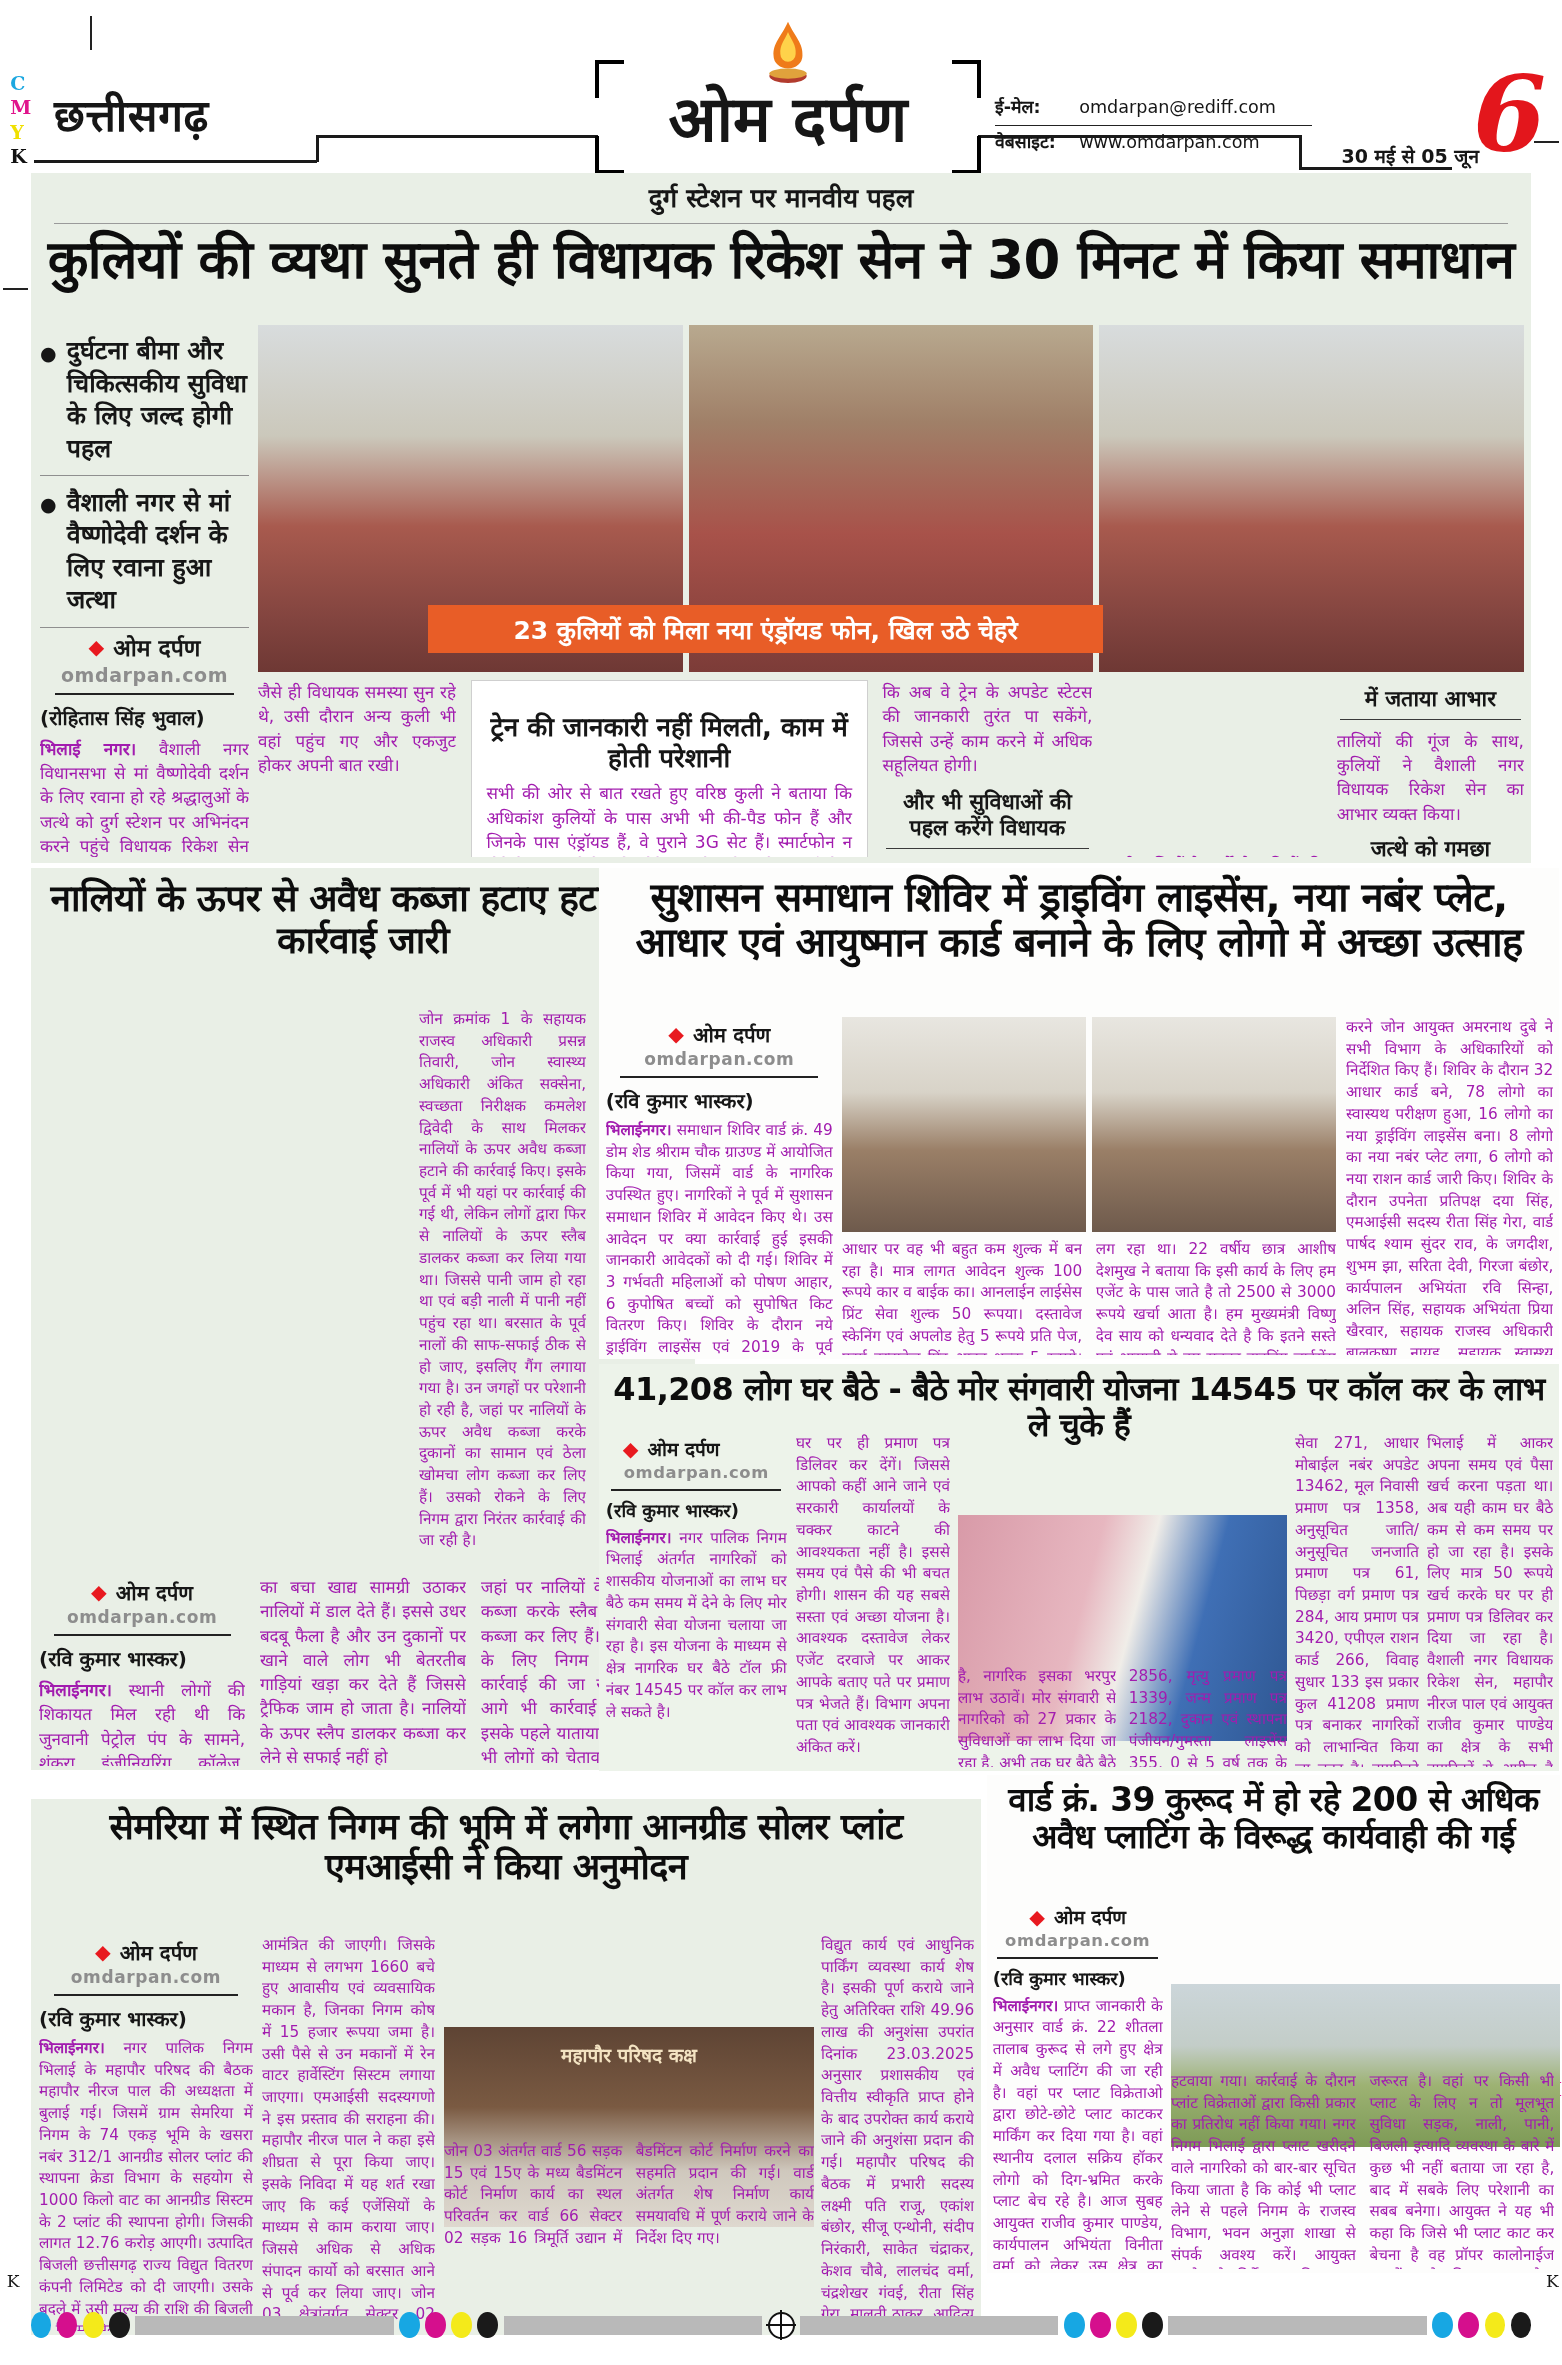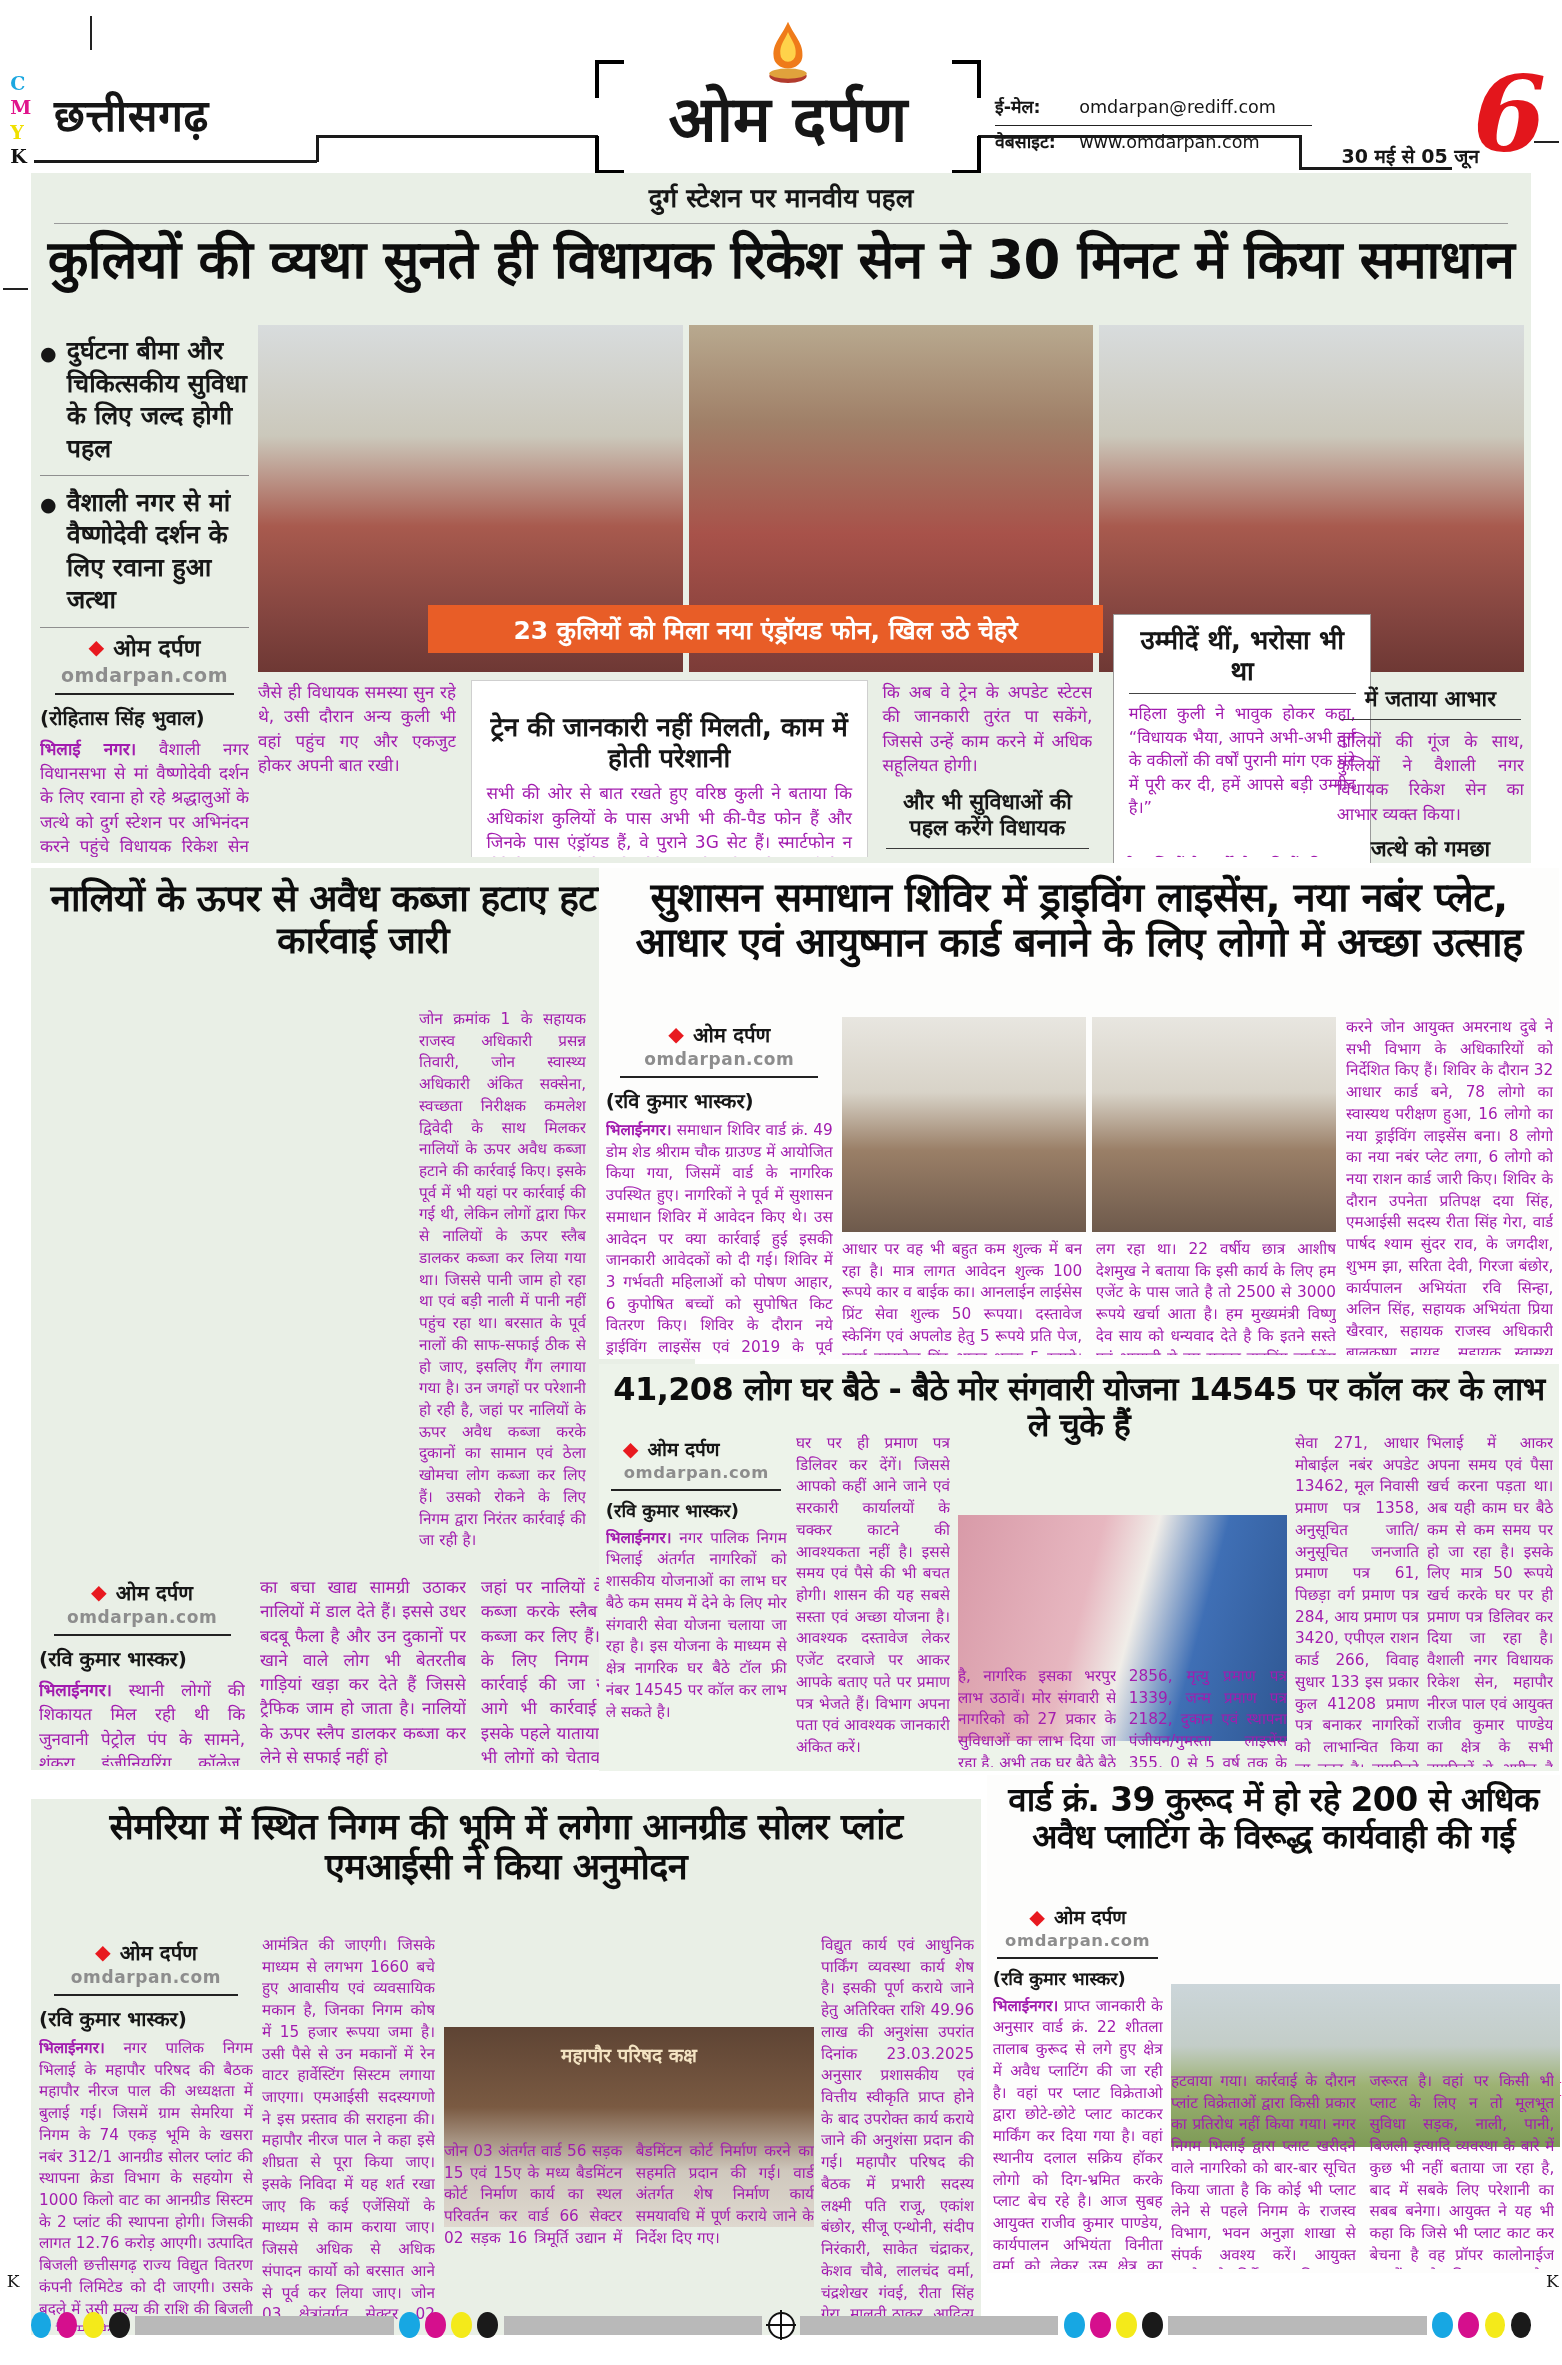--- a/index.html
+++ b/index.html
@@ -159,24 +159,20 @@
     </div>
 
     <div class="abs" style="left:227px;top:152px;width:1266px;height:347px;display:flex;gap:5.7px;">
       <div class="ph ph-crowd1" style="flex:1.05;"></div>
       <div class="ph ph-crowd2" style="flex:1;"></div>
       <div class="ph ph-crowd1" style="flex:1.05;"></div>
     </div>
     <div class="banner" style="left:397px;top:432px;width:675px;height:48px;font-size:25px;">
       <span>23 कुलियों को मिला नया एंड्रॉयड फोन, खिल उठे चेहरे</span>
     </div>
-    <div class="whitebox abs" style="left:1082px;top:441px;width:227px;height:234px;border-color:#9a9a9a;">
-      <div class="boxhead" style="font-size:26px;border-bottom:1.7px solid #444;padding-bottom:5.7px;margin-bottom:8px;">उम्मीदें थीं, भरोसा भी था</div>
-      <p class="bt" style="margin:0;font-size:16.4px;">महिला कुली ने भावुक होकर कहा, “विधायक भैया, आपने अभी-अभी दुर्ग के वकीलों की वर्षों पुरानी मांग एक घंटे में पूरी कर दी, हमें आपसे बड़ी उम्मीद है।”</p>
-    </div>
 
     <div class="abs cols" style="left:227px;top:507px;width:1266px;bottom:5.7px;gap:14.7px;">
       <div class="col" style="width:198px;">
         <p class="bt" style="margin:0 0 5.7px;">जैसे ही विधायक समस्या सुन रहे थे, उसी दौरान अन्य कुली भी वहां पहुंच गए और एकजुट होकर अपनी बात रखी।</p>
 
       </div>
       <div class="col" style="width:397px;">
         <div class="whitebox" style="border-color:#cfcfcf;">
           <div class="boxhead" style="font-size:26px;margin-bottom:6.8px;margin-top:21px;">ट्रेन की जानकारी नहीं मिलती, काम में होती परेशानी</div>
           <p class="bt" style="margin:0;font-size:17px;">सभी की ओर से बात रखते हुए वरिष्ठ कुली ने बताया कि अधिकांश कुलियों के पास अभी भी की-पैड फोन हैं और जिनके पास एंड्रॉयड हैं, वे पुराने 3G सेट हैं। स्मार्टफोन न होने के कारण वे ट्रेन की लोकेशन और रनिंग स्टेटस नहीं देख पाते। इससे घंटों तक स्टेशन पर बैठकर इंतजार करना पड़ता है, और कभी-कभी खाना या नाश्ता करते वक्त ट्रेन मिस हो जाती है।</p>

